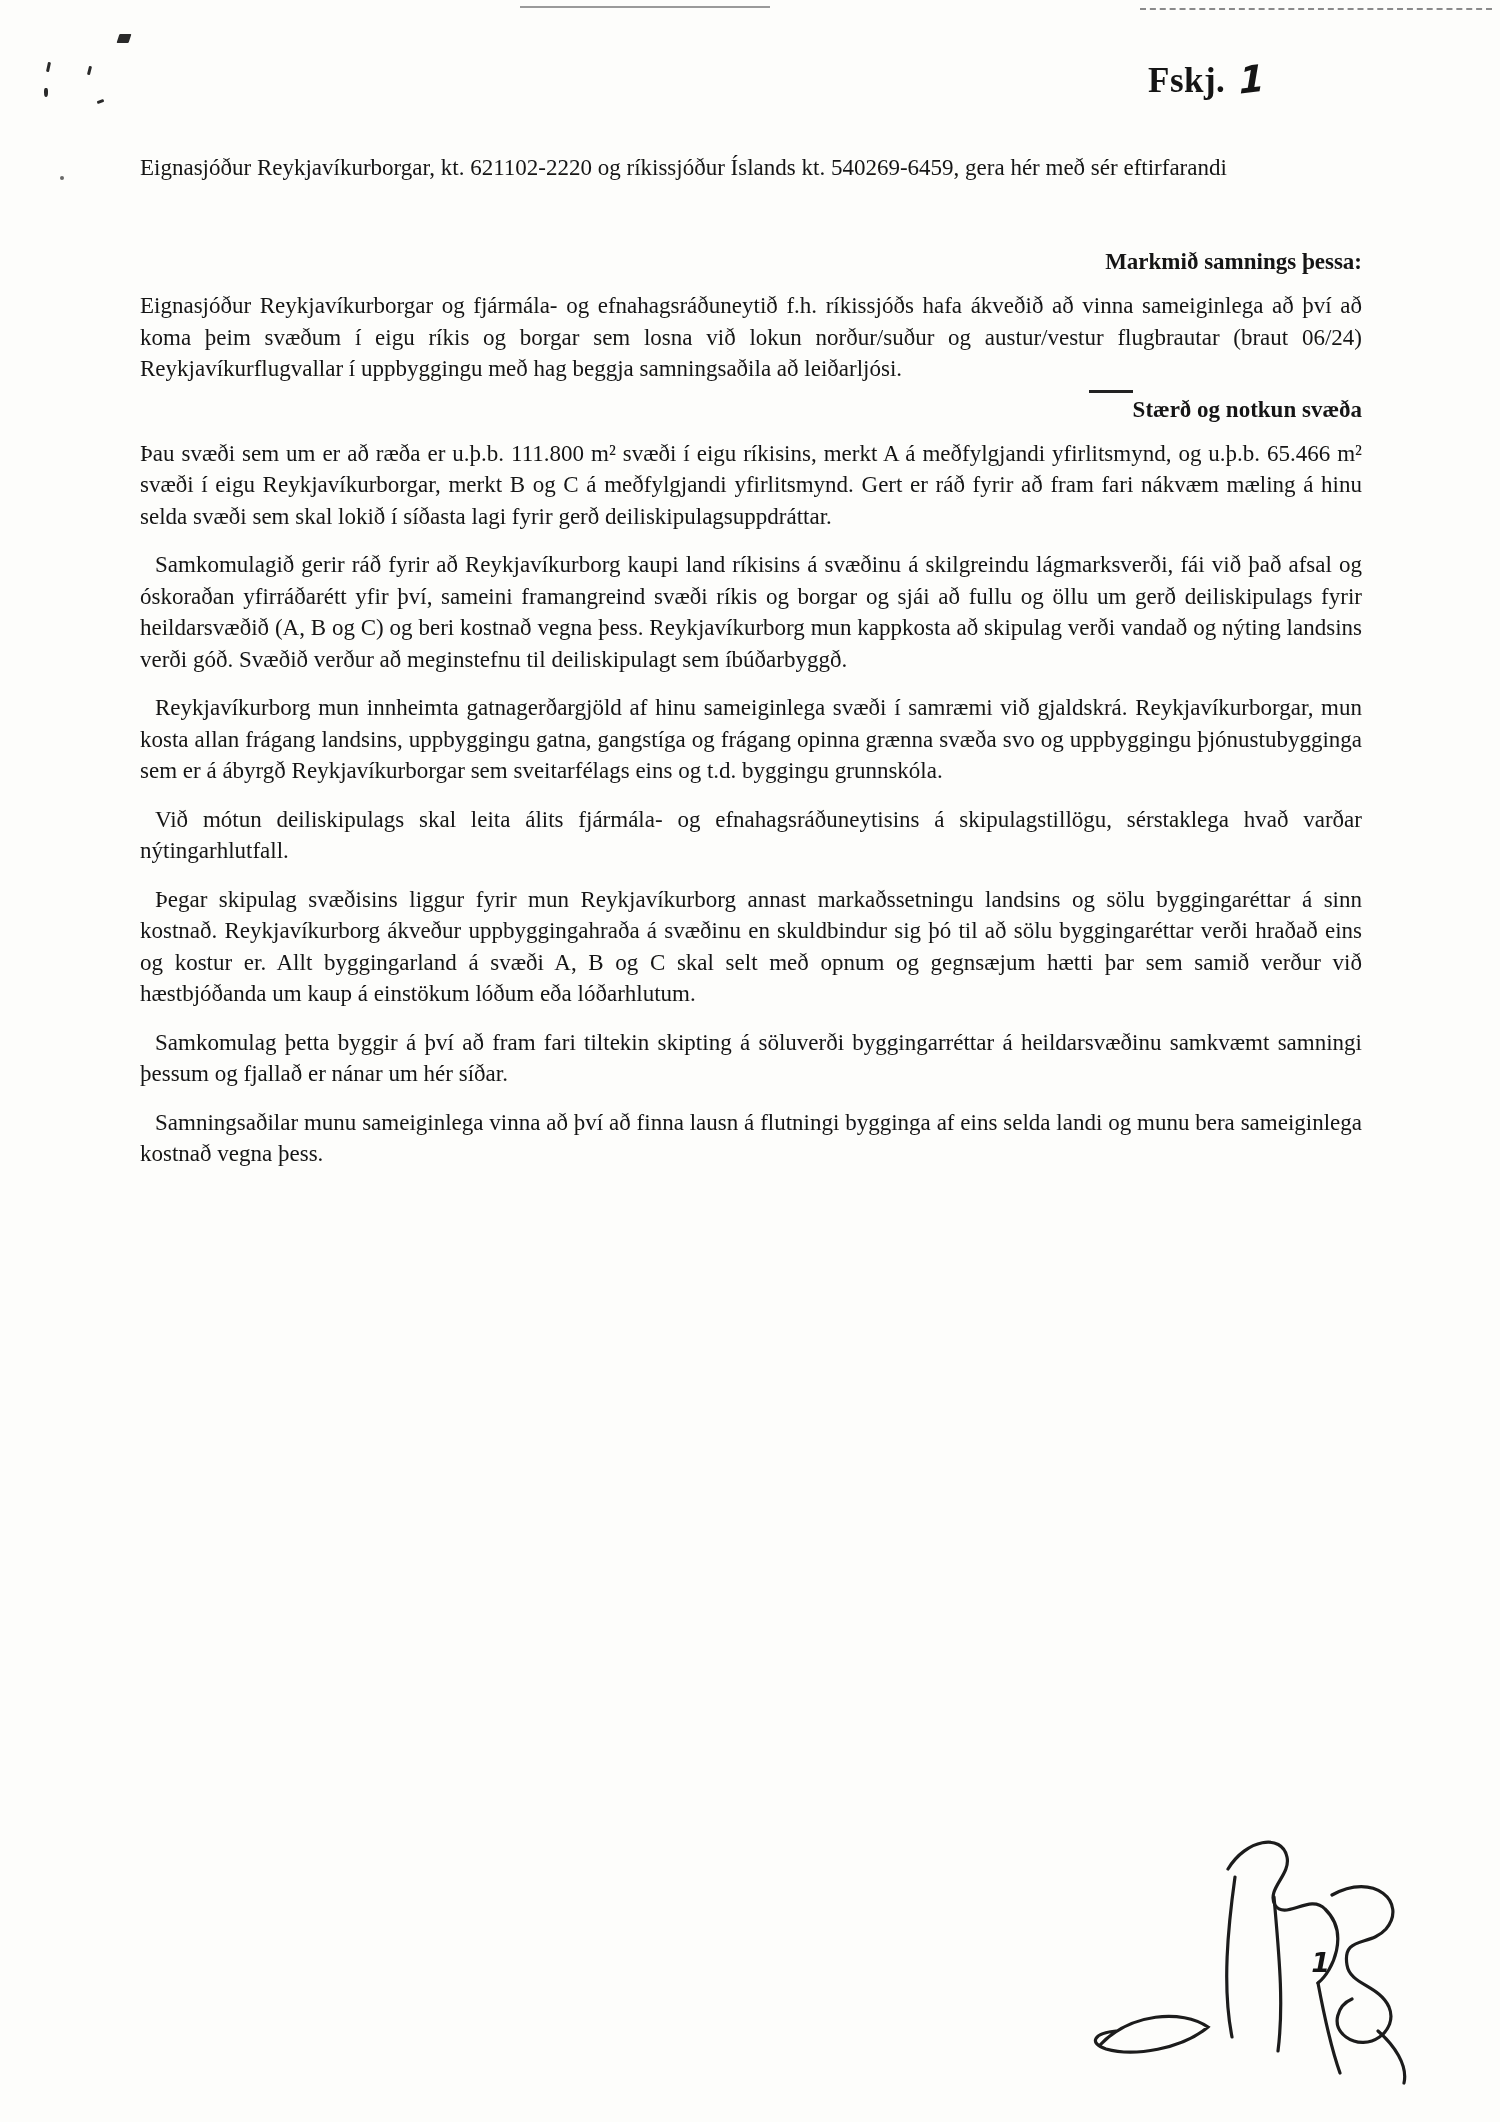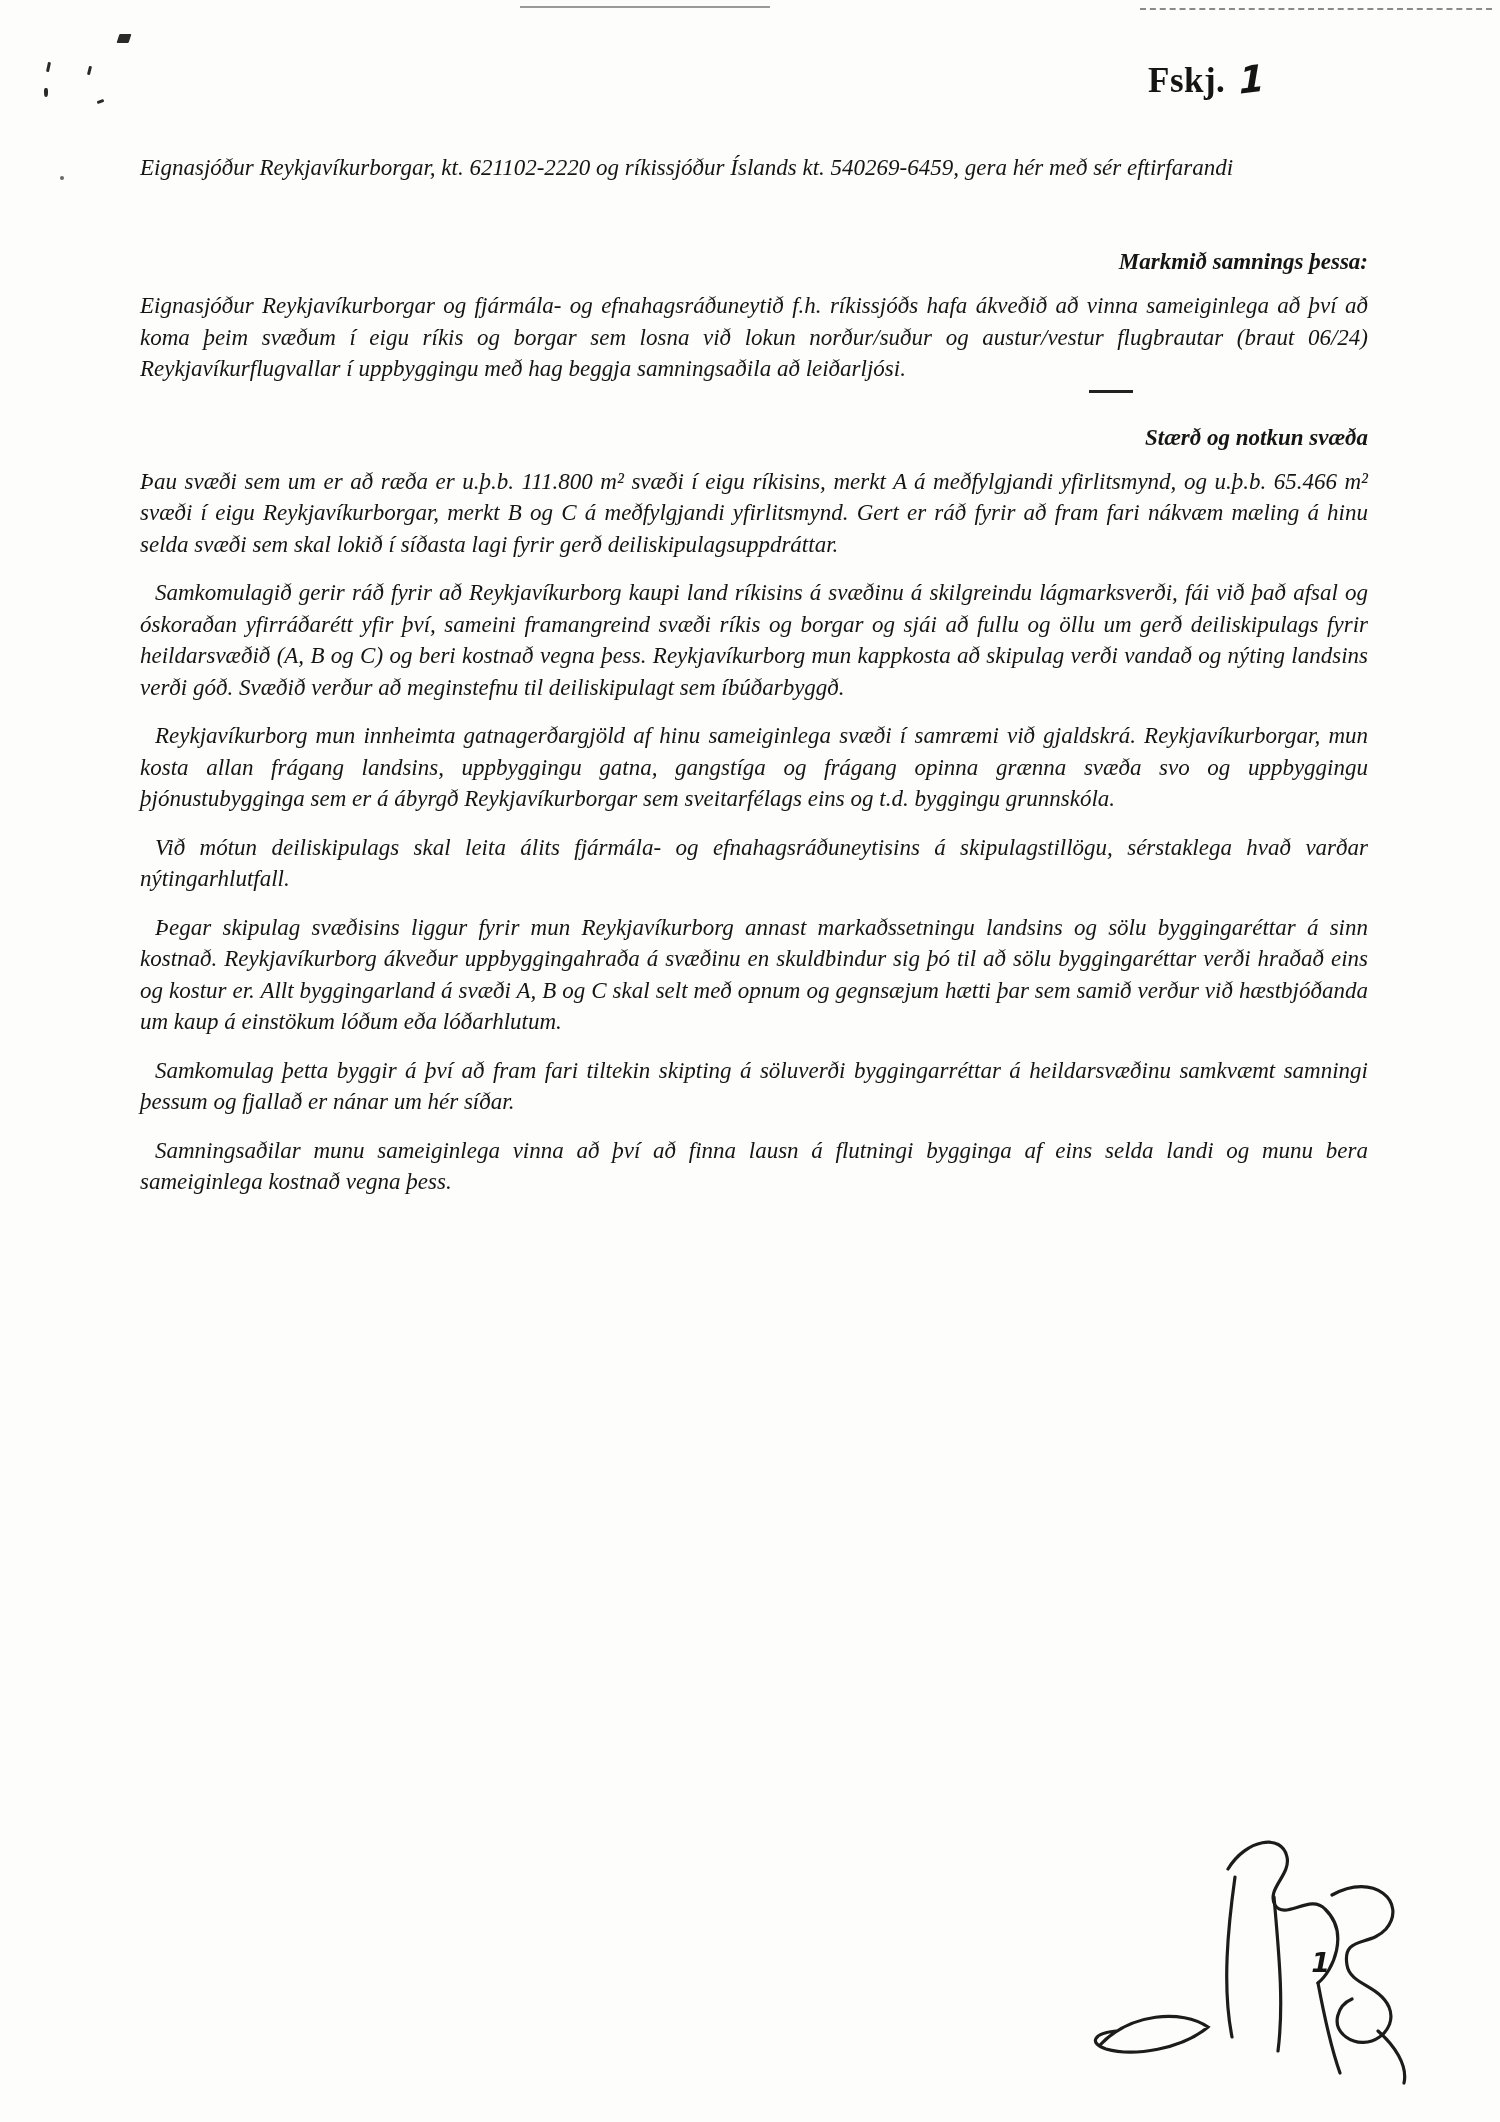--- a/index.html
+++ b/index.html
@@ -9,23 +9,22 @@
     height: 2122px;
     margin: 0 auto;
     background: #fdfdfb;
     font-family: "Liberation Serif", "DejaVu Serif", serif;
     color: #151515;
     overflow: hidden;
   }
   .content {
     position: absolute;
     left: 140px;
-    right: 132px;
+    right: 138px;
     top: 152px;
-    font-style: italic;
   }
   .scan-line-a {
     position:absolute; top:6px; left:520px; width:250px; height:0;
     border-top: 2px solid #9a9a9a;
   }
   .scan-line-b {
     position:absolute; top:8px; left:1140px; width:352px; height:0;
     border-top: 2px dashed #8a8a8a;
   }
   .speck { position:absolute; background:#2a2a2a; border-radius:1px; }
@@ -58,21 +57,21 @@
   .doc-subtitle {
     margin:14px 0 0 0; font-size:25px; font-weight:bold; letter-spacing:0.2px;
   }
   .subtitle-underline {
     position:absolute; top:390px; left:1089px; width:44px; height:0;
     border-top:3px solid #222;
   }
   .section-heading {
     text-align:right; font-size:23px; font-weight:bold; margin:66px 0 0 0;
   }
-  .section-heading.tight { margin-top:40px; }
+  .section-heading.tight { margin-top:12px; }
   .para {
     font-size:23px; line-height:31.5px; text-align:justify; margin:17px 0 0 0;
   }
   .para.indent { text-indent:15px; }
   .para.first { margin-top:15px; }
 
   .signature {
     position:absolute; right:52px; bottom:26px; width:370px; height:265px;
   }
   .signature svg { position:absolute; inset:0; }

